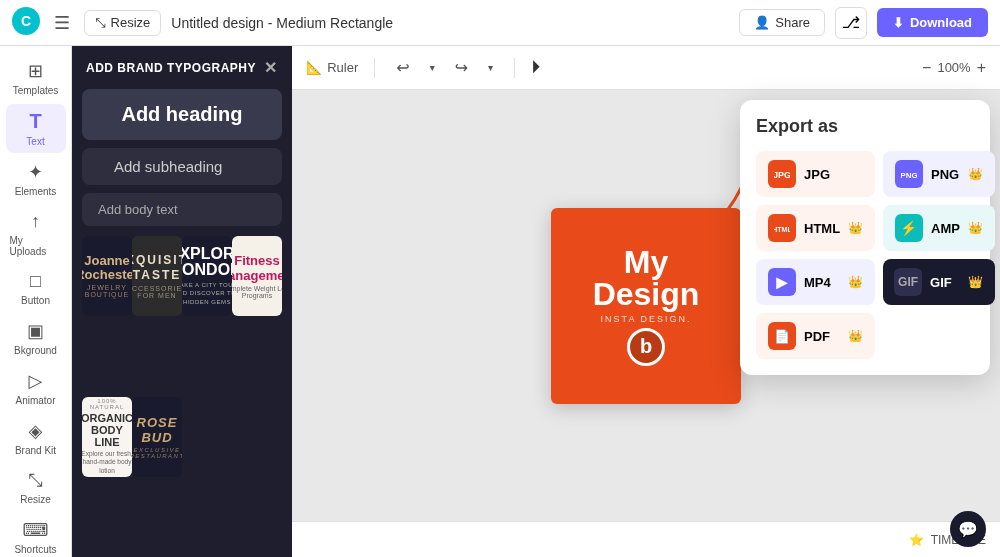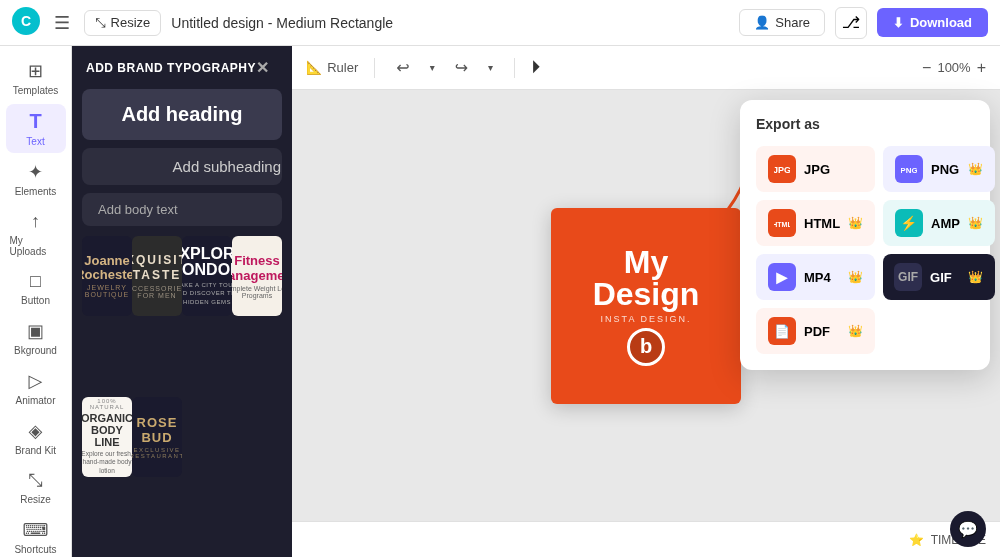--- a/index.html
+++ b/index.html
@@ -41,51 +41,51 @@
     .sidebar-item {
       display: flex; flex-direction: column; align-items: center; justify-content: center;
       width: 60px; padding: 6px 4px; border-radius: 8px; cursor: pointer; font-size: 10px; color: #555; gap: 3px;
     }
     .sidebar-item .icon { font-size: 18px; }
     .sidebar-item.active { background: #f0edff; color: #6c63ff; }
 
     
     .left-panel { width: 220px; background: #1e1e2e; flex-shrink: 0; display: flex; flex-direction: column; overflow: hidden; }
     .panel-header {
-      padding: 12px 14px; display: flex; align-items: center; justify-content: flex-start;
+      padding: 12px 14px; display: flex; align-items: center; justify-content: space-between;
       color: #fff; font-size: 12px; font-weight: 600; letter-spacing: 0.5px;
     }
     .panel-close { color: #aaa; cursor: pointer; font-size: 16px; }
 
     
     .text-option-heading {
       margin: 0 10px 8px; background: #3a3a4e; border-radius: 8px; padding: 14px 16px;
       color: #fff; font-size: 20px; font-weight: 800; cursor: pointer; text-align: center;
     }
     .text-option-subheading {
-      margin: 0 10px 8px; background: #2e2e3e; border-radius: 8px; padding: 10px 1px;
-      color: #ccc; font-size: 15px; cursor: pointer; text-align: right;
+      margin: 0 10px 8px; background: #2e2e3e; border-radius: 8px; padding: 10px 32px;
+      color: #ccc; font-size: 15px; cursor: pointer; text-align: left;
     }
     .text-option-body {
       margin: 0 10px 10px; background: #2e2e3e; border-radius: 8px; padding: 9px 16px;
       color: #aaa; font-size: 13px; cursor: pointer;
     }
 
     
     .template-grid { display: grid; grid-template-columns: 1fr 1fr 1fr 1fr; gap: 0; padding: 0 10px; overflow-y: auto; flex: 1; }
     .template-card {
       border-radius: 6px; overflow: hidden; cursor: pointer; height: 80px; position: relative;
       display: flex; align-items: center; justify-content: center; text-align: center;
     }
     .tc-joanne { background: #1a1a2e; color: #d4b483; }
     .tc-exquisite { background: #2c2c2c; color: #e8dcc8; }
     .tc-explore { background: #1a1a2e; color: #fff; }
     .tc-fitness { background: #f5f0e8; color: #333; }
     .tc-organic { background: #f8f5f0; color: #333; }
-    .tc-rosebud { background: #1a1a2e; color: #c9a96e; }
+    .tc-rosebud { background: #1a1a2e; color: #c9a96e; font-style: italic; }
 
     .tc-joanne-content { padding: 8px; }
     .tc-joanne-name { font-size: 13px; font-weight: 700; color: #d4b483; line-height: 1.1; }
     .tc-joanne-sub { font-size: 7px; color: #9a8060; letter-spacing: 1px; text-transform: uppercase; margin-top: 2px; }
 
     .tc-exquisite-content { padding: 8px; }
     .tc-exquisite-main { font-size: 12px; font-weight: 800; letter-spacing: 2px; text-transform: uppercase; color: #e8dcc8; line-height: 1.2; }
     .tc-exquisite-sub { font-size: 7px; color: #9a9080; letter-spacing: 1px; text-transform: uppercase; margin-top: 3px; }
 
     .tc-explore-content { padding: 8px; }
@@ -133,21 +133,21 @@
       width: 38px; height: 38px; border-radius: 50%; border: 3px solid #fff;
       display: flex; align-items: center; justify-content: center; color: #fff; font-size: 20px; font-weight: 800;
       background: rgba(0,0,0,0.2);
     }
 
     
     .export-panel {
       position: absolute; top: 54px; right: 10px; background: #fff; border-radius: 12px;
       box-shadow: 0 8px 32px rgba(0,0,0,0.18); padding: 16px; width: 250px; z-index: 100;
     }
-    .export-title { font-size: 14px; font-weight: 600; color: #333; margin-bottom: 14px; }
+    .export-title { font-size: 18px; font-weight: 600; color: #333; margin-bottom: 14px; }
     .export-grid { display: grid; grid-template-columns: 1fr 1fr; gap: 8px; }
     .export-btn {
       display: flex; align-items: center; gap: 8px; padding: 9px 12px; border-radius: 8px;
       cursor: pointer; font-size: 13px; font-weight: 600; border: none;
     }
     .export-btn-icon { width: 28px; height: 28px; border-radius: 6px; display: flex; align-items: center; justify-content: center; font-size: 14px; flex-shrink: 0; }
     .export-btn-label { flex: 1; text-align: left; }
     .export-crown { font-size: 12px; }
 
     .btn-jpg { background: #fff3f0; }

